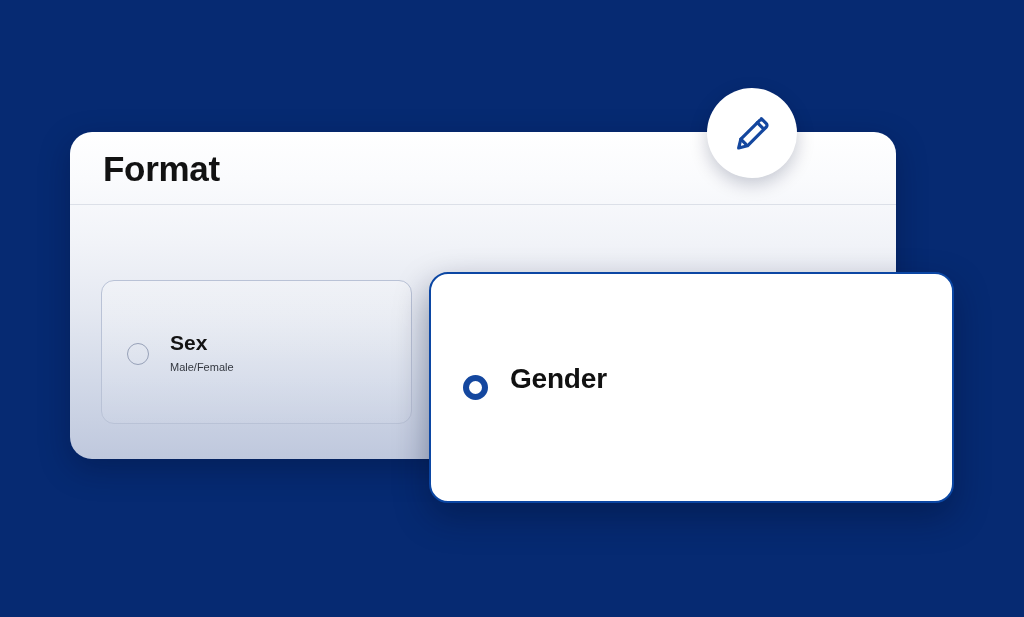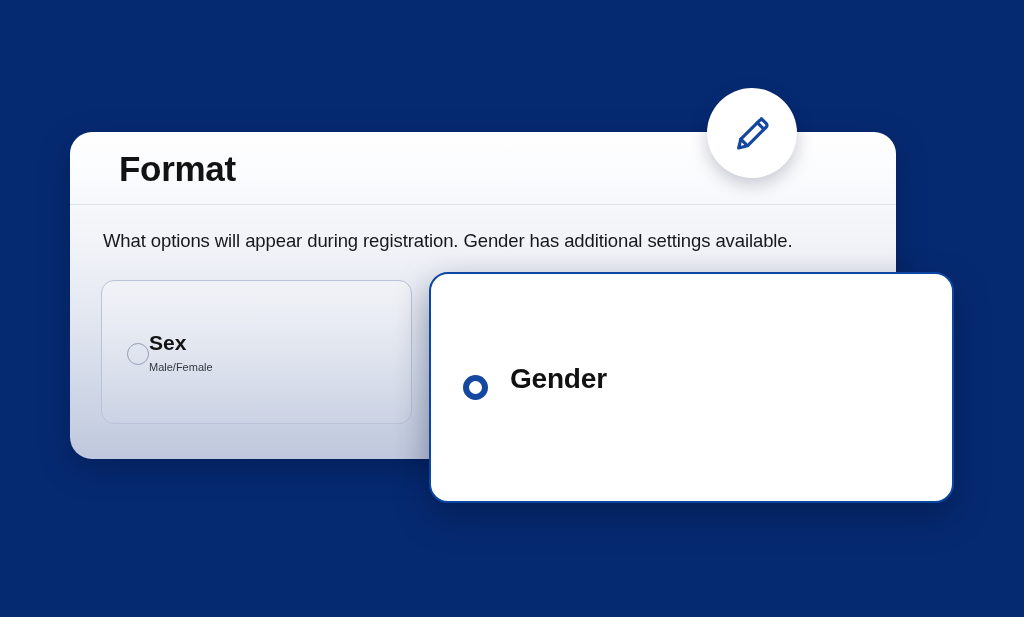--- a/index.html
+++ b/index.html
@@ -40,21 +40,21 @@
                 #E4E8F1 55%,
                 #D2D9E8 76%,
                 #BFC8DD 100%);
     box-shadow: 0 10px 30px rgba(2, 14, 48, 0.35);
     overflow: hidden;
   }
 
   .format-header {
     position: relative;
     height: 72px;
-    padding: 0 0 0 49px;
+    padding: 0 0 0 33px;
     display: flex;
     align-items: center;
   }
 
   .format-title {
     font-size: 35px;
     font-weight: bold;
     color: #121212;
     letter-spacing: -0.3px;
     line-height: 1;
@@ -98,20 +98,21 @@
     width: 22px;
     height: 22px;
     border-radius: 50%;
     border: 1.5px solid #97A1B8;
     background: transparent;
     flex: 0 0 auto;
     margin-top: 3px;
   }
 
   .sex-text {
+    margin-left: 21px;
     display: flex;
     flex-direction: column;
     gap: 9px;
   }
 
   .sex-title {
     font-size: 21px;
     font-weight: bold;
     color: #121212;
     line-height: 1;
@@ -197,21 +198,20 @@
 <div class="stage">
 
   <section class="format-card">
 
     <div class="format-header">
       <h1 class="format-title">Format</h1>
     </div>
 
     <div class="format-divider"></div>
 
-    <p class="format-desc">What options will appear during registration. Gender has additional settings available.</p>
 
     <div class="sex-card">
       <span class="radio-outline"></span>
       <div class="sex-text">
         <span class="sex-title">Sex</span>
         <span class="sex-sub">Male/Female</span>
       </div>
     </div>
 
   </section>

